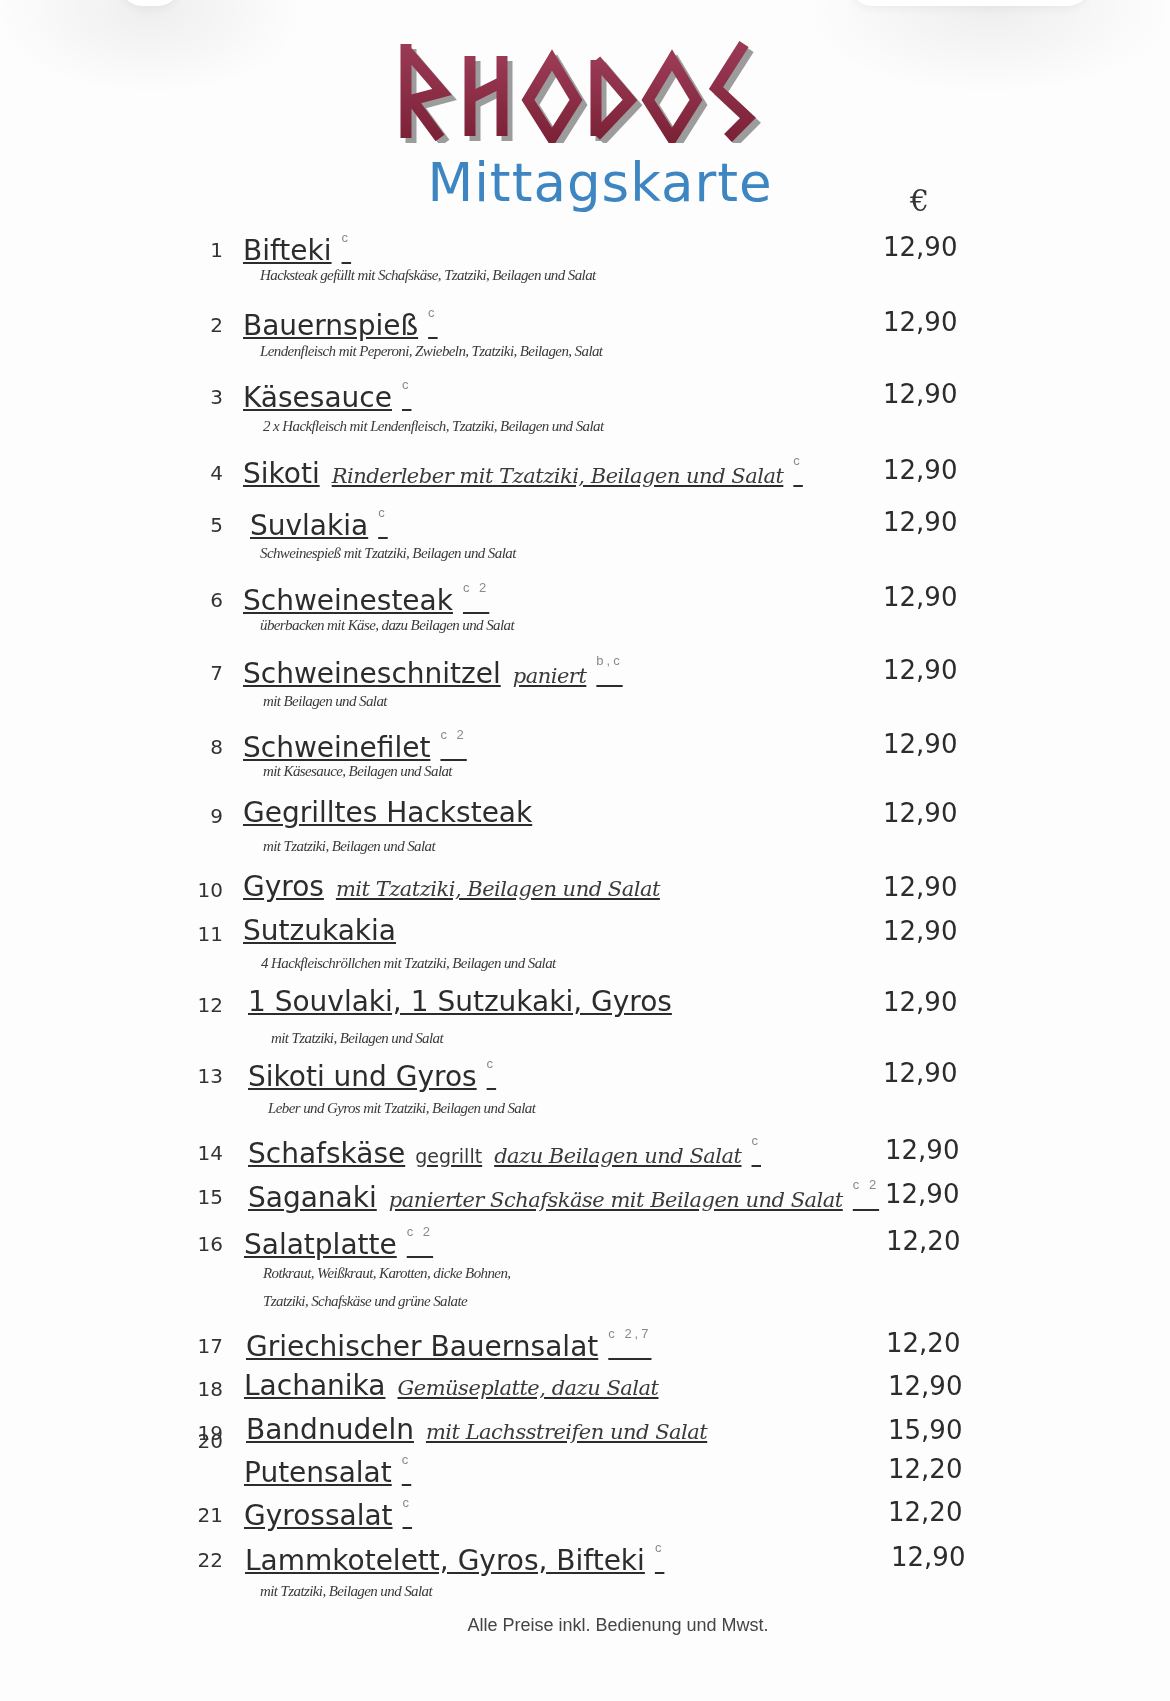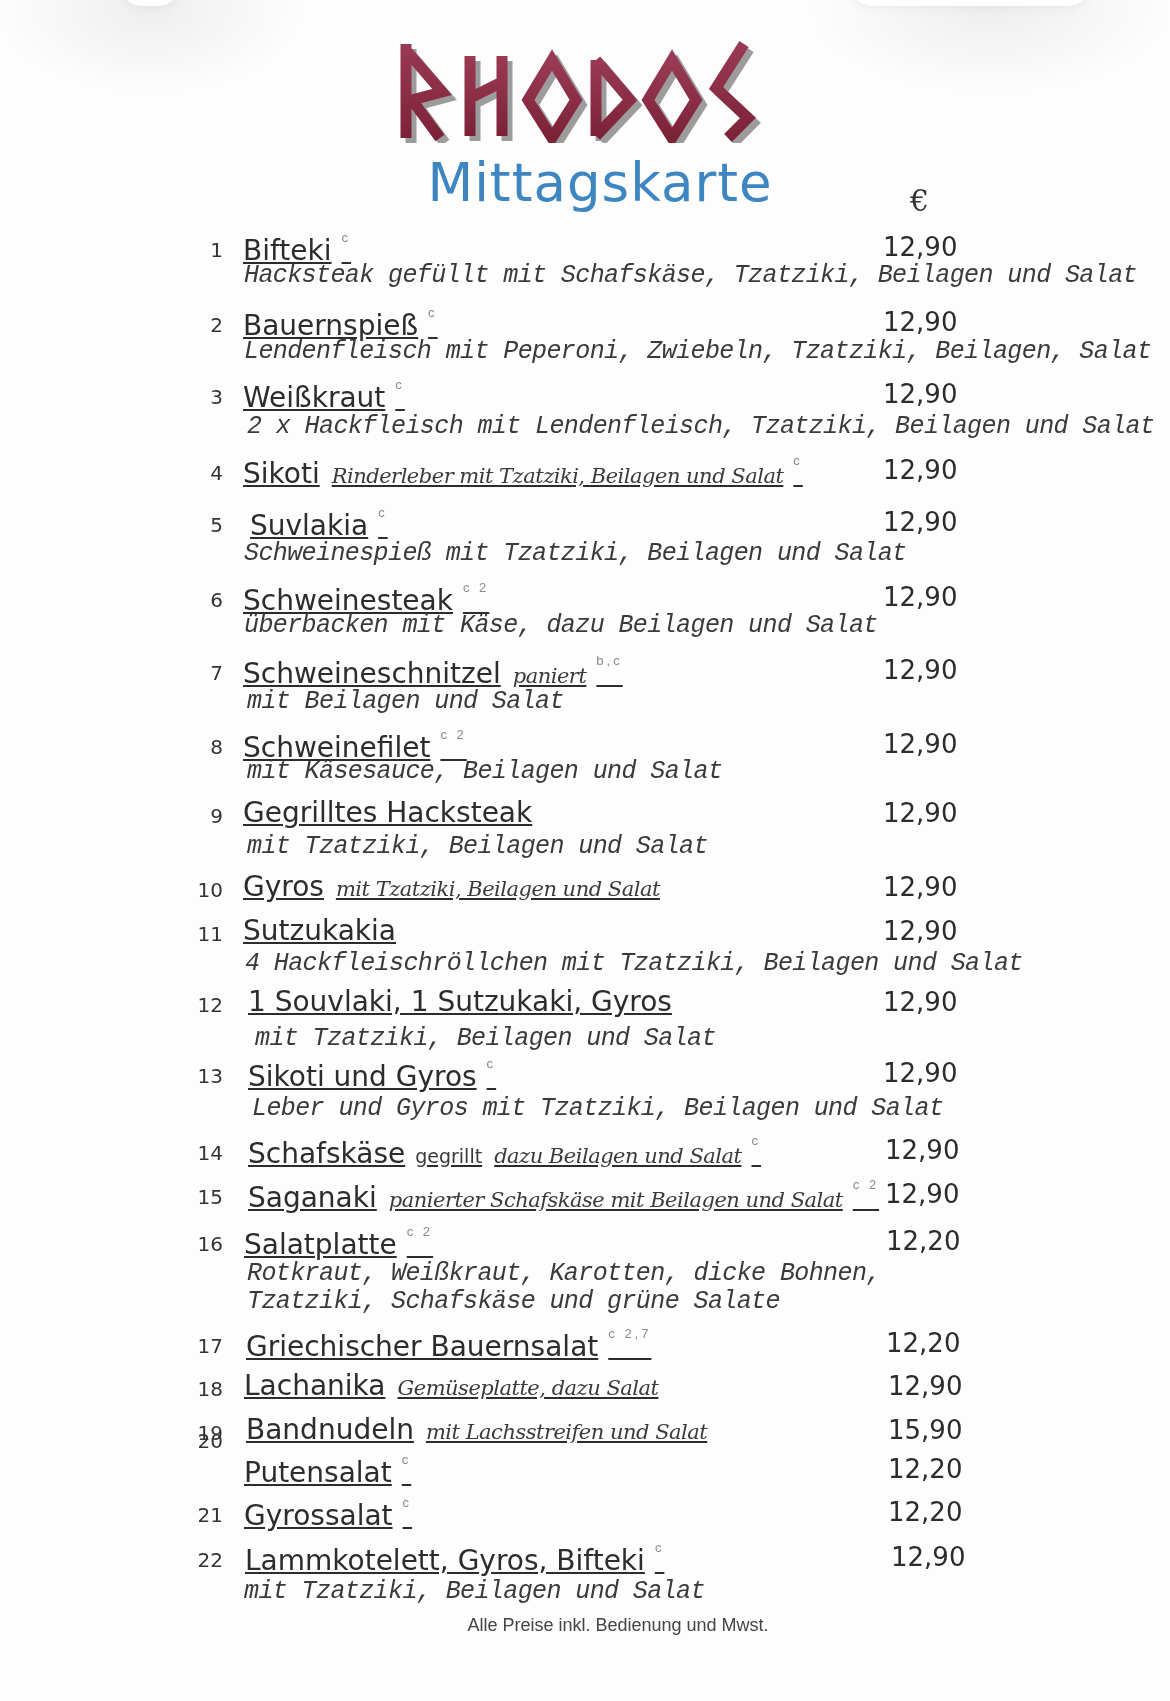--- a/index.html
+++ b/index.html
@@ -42,23 +42,24 @@
     .inline-desc {
       font-family: "DejaVu Serif", serif; font-style: italic; font-size: 21px; color: #3a3a3a;
       margin-left: 12px; letter-spacing: -0.5px;
     }
     .inline-small { font-size: 19px; color: #3a3a3a; margin-left: 10px; }
     .sup {
       font-family: "Liberation Sans", sans-serif; font-size: 13px; color: #8a8a8a;
       vertical-align: 18px; margin-left: 10px; letter-spacing: 3px;
     }
     .desc {
-      position: absolute; font-family: Liberation Mono, monospace; font-style: italic;
-      font-size: 25px; color: #3a3a3a; white-space: nowrap; letter-spacing: -0.6px;
+      position: absolute; font-family: Liberation Serif, serif; font-style: italic;
+      font-size: 15px; color: #3a3a3a; white-space: nowrap; letter-spacing: -0.6px;
       line-height: 27px;
+      margin-left: 16px;
     }
     .price {
       position: absolute; font-size: 26px; color: #2c2c2c; white-space: nowrap;
     }
     .footer {
       position: absolute; left: 0; width: 1236px; top: 1615px; text-align: center;
       font-family: "Liberation Sans", sans-serif; font-size: 18px; color: #444;
     }
   </style>
 </head>
@@ -106,21 +107,21 @@
       <div class="price" style="left: 883px; top: 232px;">12,90</div>
     </div>
     <div class="item">
       <div class="num" style="left: 183px; top: 313px;">2</div>
       <div class="name" style="left: 243px; top: 305px;"><span>Bauernspieß</span><span class="sup">c</span></div>
       <div class="desc" style="left: 244px; top: 338px;">Lendenfleisch mit Peperoni, Zwiebeln, Tzatziki, Beilagen, Salat</div>
       <div class="price" style="left: 883px; top: 307px;">12,90</div>
     </div>
     <div class="item">
       <div class="num" style="left: 183px; top: 385px;">3</div>
-      <div class="name" style="left: 243px; top: 377px;"><span>Weißkraut</span><span class="sup">c</span></div>
+      <div class="name" style="left: 243px; top: 377px;"><span>Käsesauce</span><span class="sup">c</span></div>
       <div class="desc" style="left: 247px; top: 413px;">2 x Hackfleisch mit Lendenfleisch, Tzatziki, Beilagen und Salat</div>
       <div class="price" style="left: 883px; top: 379px;">12,90</div>
     </div>
     <div class="item">
       <div class="num" style="left: 183px; top: 461px;">4</div>
       <div class="name" style="left: 243px; top: 453px;"><span>Sikoti</span><span class="inline-desc">Rinderleber mit Tzatziki, Beilagen und Salat</span><span class="sup">c</span></div>
       <div class="price" style="left: 883px; top: 455px;">12,90</div>
     </div>
     <div class="item">
       <div class="num" style="left: 183px; top: 513px;">5</div>

